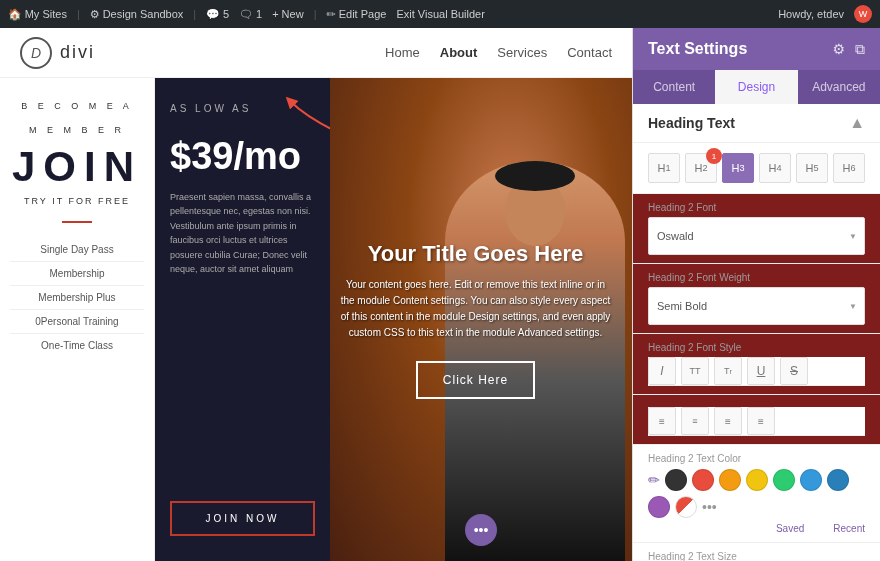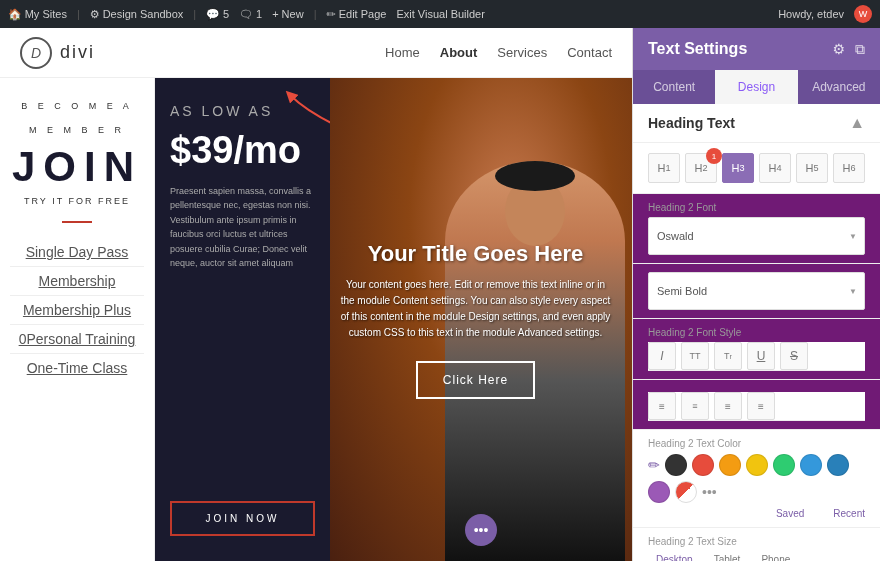--- a/index.html
+++ b/index.html
@@ -77,43 +77,42 @@
     }
     .try-text {
       font-size: 9px;
       letter-spacing: 2px;
       color: #333;
       margin-bottom: 15px;
     }
     .red-line { width: 30px; height: 2px; background: #c0392b; margin-bottom: 15px; }
     .menu-items { width: 100%; text-align: center; }
     .menu-item {
-      font-size: 14px;
+      font-size: 10px;
       color: #555;
       padding: 6px 0;
       border-bottom: 1px solid #eee;
       cursor: pointer;
-      text-decoration: underline;
     }
     .menu-item:last-child { border-bottom: none; }
 
     
     .pricing-panel {
       width: 175px;
       background: #1a1a2e;
       color: #fff;
       padding: 25px 15px;
       display: flex;
       flex-direction: column;
     }
     .as-low-as {
-      font-size: 14px;
+      font-size: 10px;
       letter-spacing: 3px;
       color: #aaa;
-      margin-bottom: 12px;
+      margin-bottom: 23px;
     }
     .price {
       font-size: 38px;
       font-weight: 900;
       color: #fff;
       line-height: 1;
       margin-bottom: 15px;
     }
     .price-desc {
       font-size: 9px;
@@ -284,21 +283,21 @@
       background: #e74c3c;
       color: #fff;
       border-radius: 50%;
       font-size: 8px;
       display: flex;
       align-items: center;
       justify-content: center;
     }
 
     
-    .field-group { padding: 8px 15px; background: #701a75; border-bottom: 1px solid #eee; }
+    .field-group { padding: 8px 15px; background: #7f1d1d; border-bottom: 1px solid #eee; }
     .field-label { font-size: 10px; color: #999; margin-bottom: 4px; }
     .field-select {
       width: 100%;
       padding: 12px 8px;
       border: 1px solid #ddd;
       border-radius: 2px;
       font-size: 11px;
       color: #555;
       background: #fff;
       appearance: none;
@@ -518,20 +517,21 @@
     <div class="field-group">
       <div class="field-label">Heading 2 Font</div>
       <div class="select-wrap">
         <select class="field-select">
           <option>Oswald</option>
         </select>
       </div>
     </div>
 
     <div class="field-group">
+      <div class="field-label">Heading 2 Font Weight</div>
       <div class="select-wrap">
         <select class="field-select">
           <option>Semi Bold</option>
         </select>
       </div>
     </div>
 
     <div class="field-group">
       <div class="field-label">Heading 2 Font Style</div>
       <div class="style-buttons" style="padding:0;margin-top:4px;">

